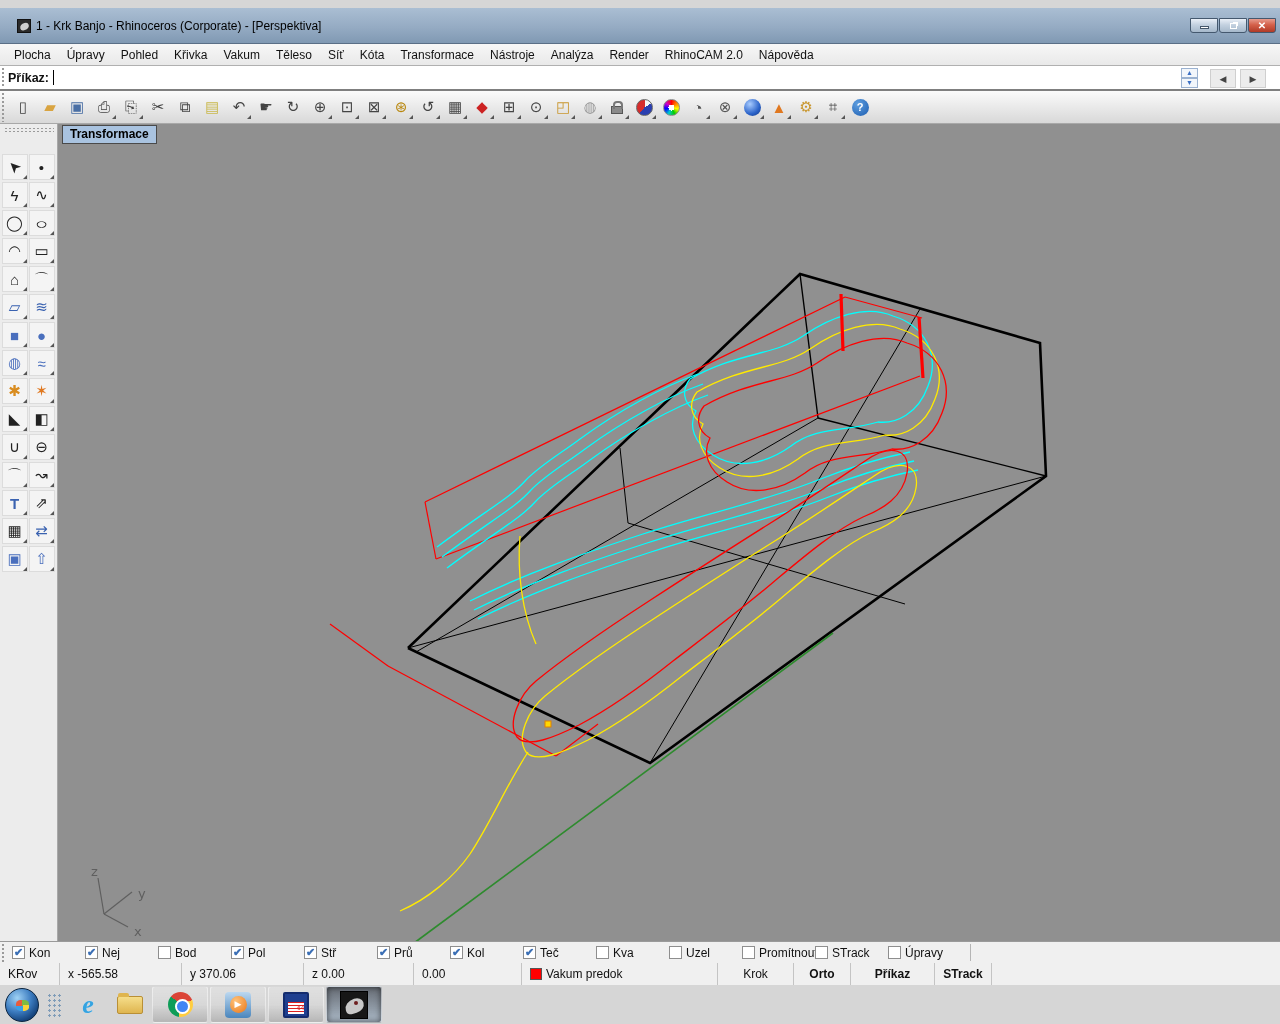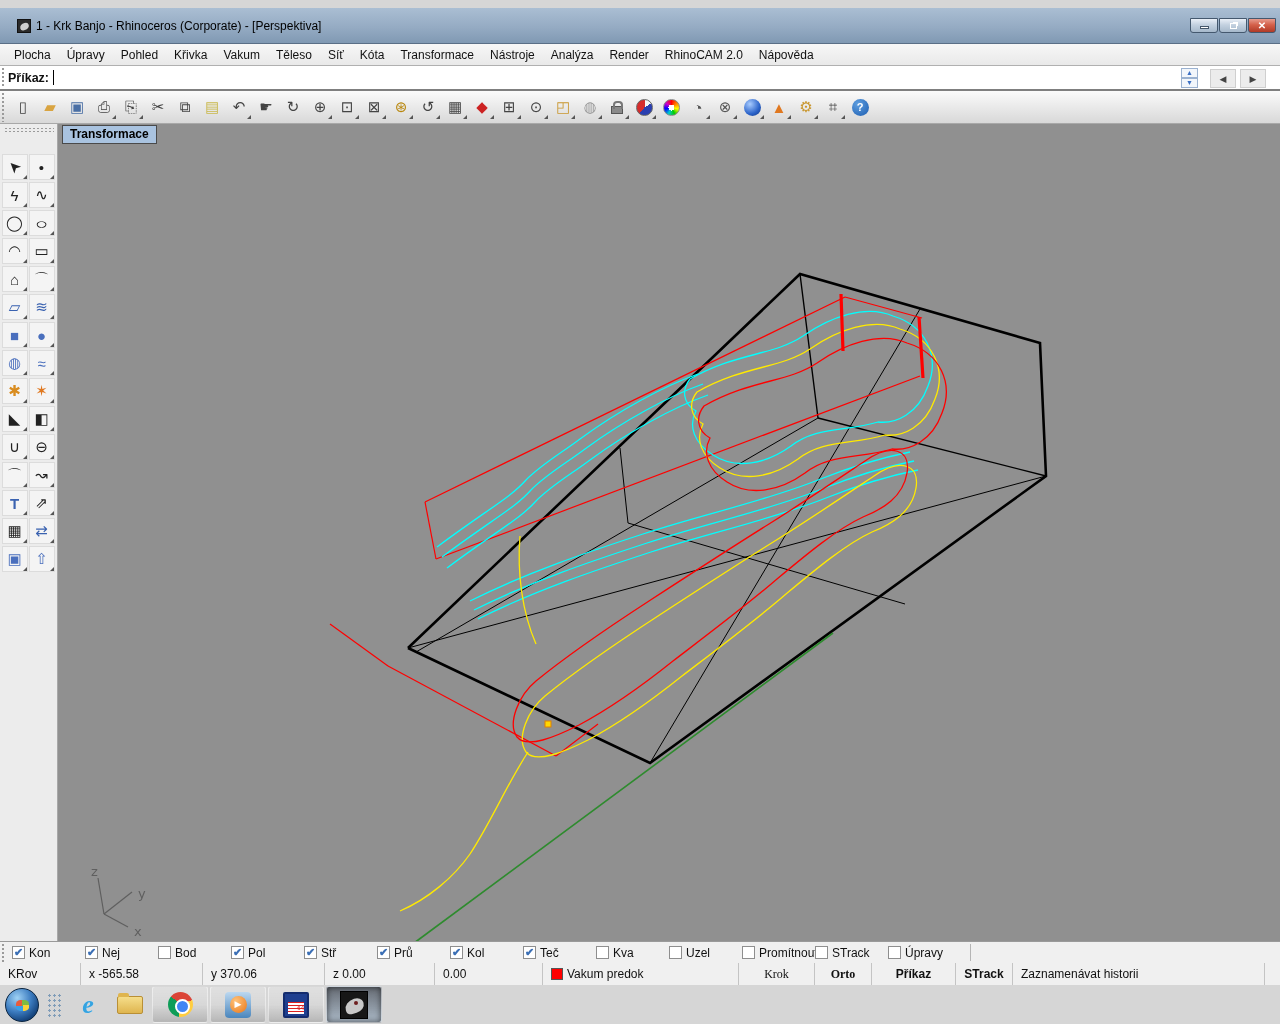--- a/index.html
+++ b/index.html
@@ -515,53 +515,50 @@
         <span class="cb"></span>
         <span>STrack</span>
       </div>
       <div class="osnap-item">
         <span class="cb"></span>
         <span>Úpravy</span>
       </div>
     </div>
 
   <div class="statusbar" id="statusbar">
-      <div class="st-cell" style="width: 81px; text-align: right;">
+      <div class="st-cell" style="width: 60px; text-align: right;">
         <span>KRov</span>
       </div>
       <div class="st-cell" style="width: 122px;">
         <span>x -565.58</span>
       </div>
       <div class="st-cell" style="width: 122px;">
         <span>y 370.06</span>
       </div>
       <div class="st-cell" style="width: 110px;">
         <span>z 0.00</span>
       </div>
       <div class="st-cell" style="width: 108px;">
         <span>0.00</span>
       </div>
       <div class="st-cell" style="width: 196px;">
         <span class="swatch" style="background: rgb(255, 0, 0);"></span>
         <span>Vakum predok</span>
       </div>
-      <div class="st-cell" style="width: 76px; justify-content: center; font-family: Liberation Serif, serif;">
+      <div class="st-cell" style="width: 76px; justify-content: center;">
         <span>Krok</span>
       </div>
-      <div class="st-cell bold" style="width: 57px; font-family: Liberation Serif, serif;">
+      <div class="st-cell bold" style="width: 57px;">
         <span>Orto</span>
       </div>
       <div class="st-cell bold" style="width: 84px;">
         <span>Příkaz</span>
       </div>
       <div class="st-cell bold" style="width: 57px;">
         <span>STrack</span>
-      </div>
-      <div class="st-cell" style="width: 252px;">
-        <span>Zaznamenávat historii</span>
       </div>
     </div>
 
   <div class="taskbar" id="taskbar">
       <div class="orb">
         <i></i>
       </div>
       <div class="task-grip"></div>
       <div class="task-plain">
         <span class="ie-e">e</span>

